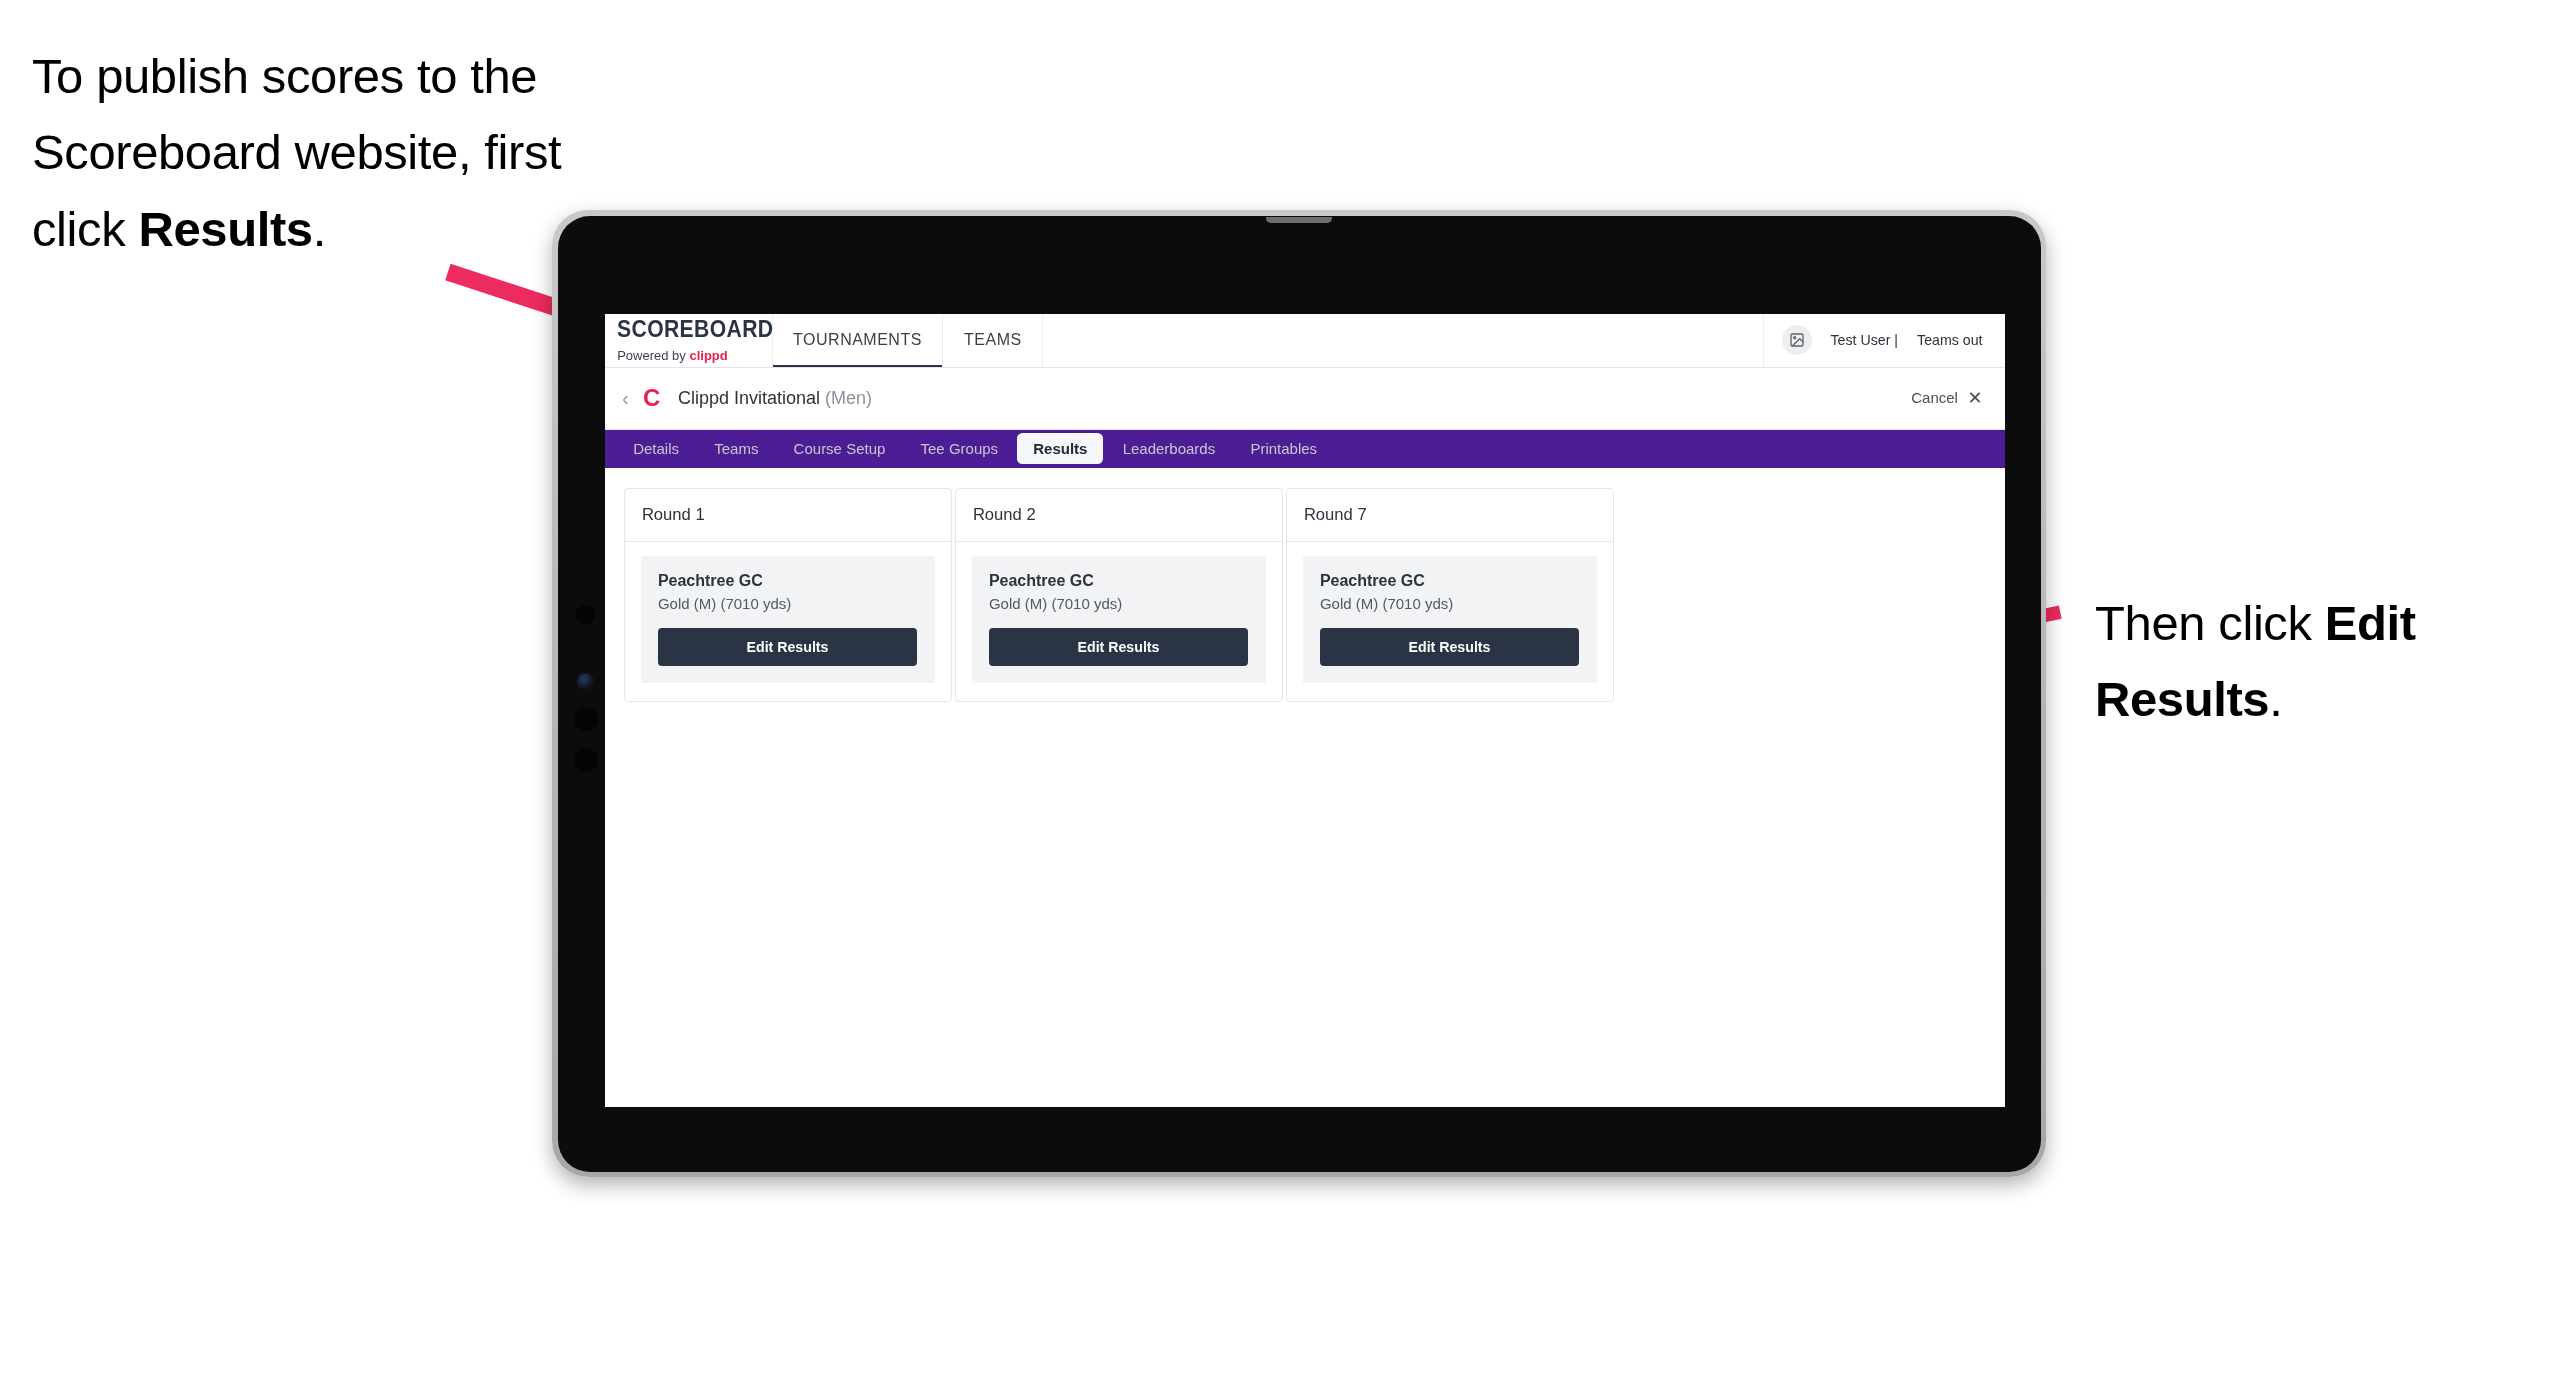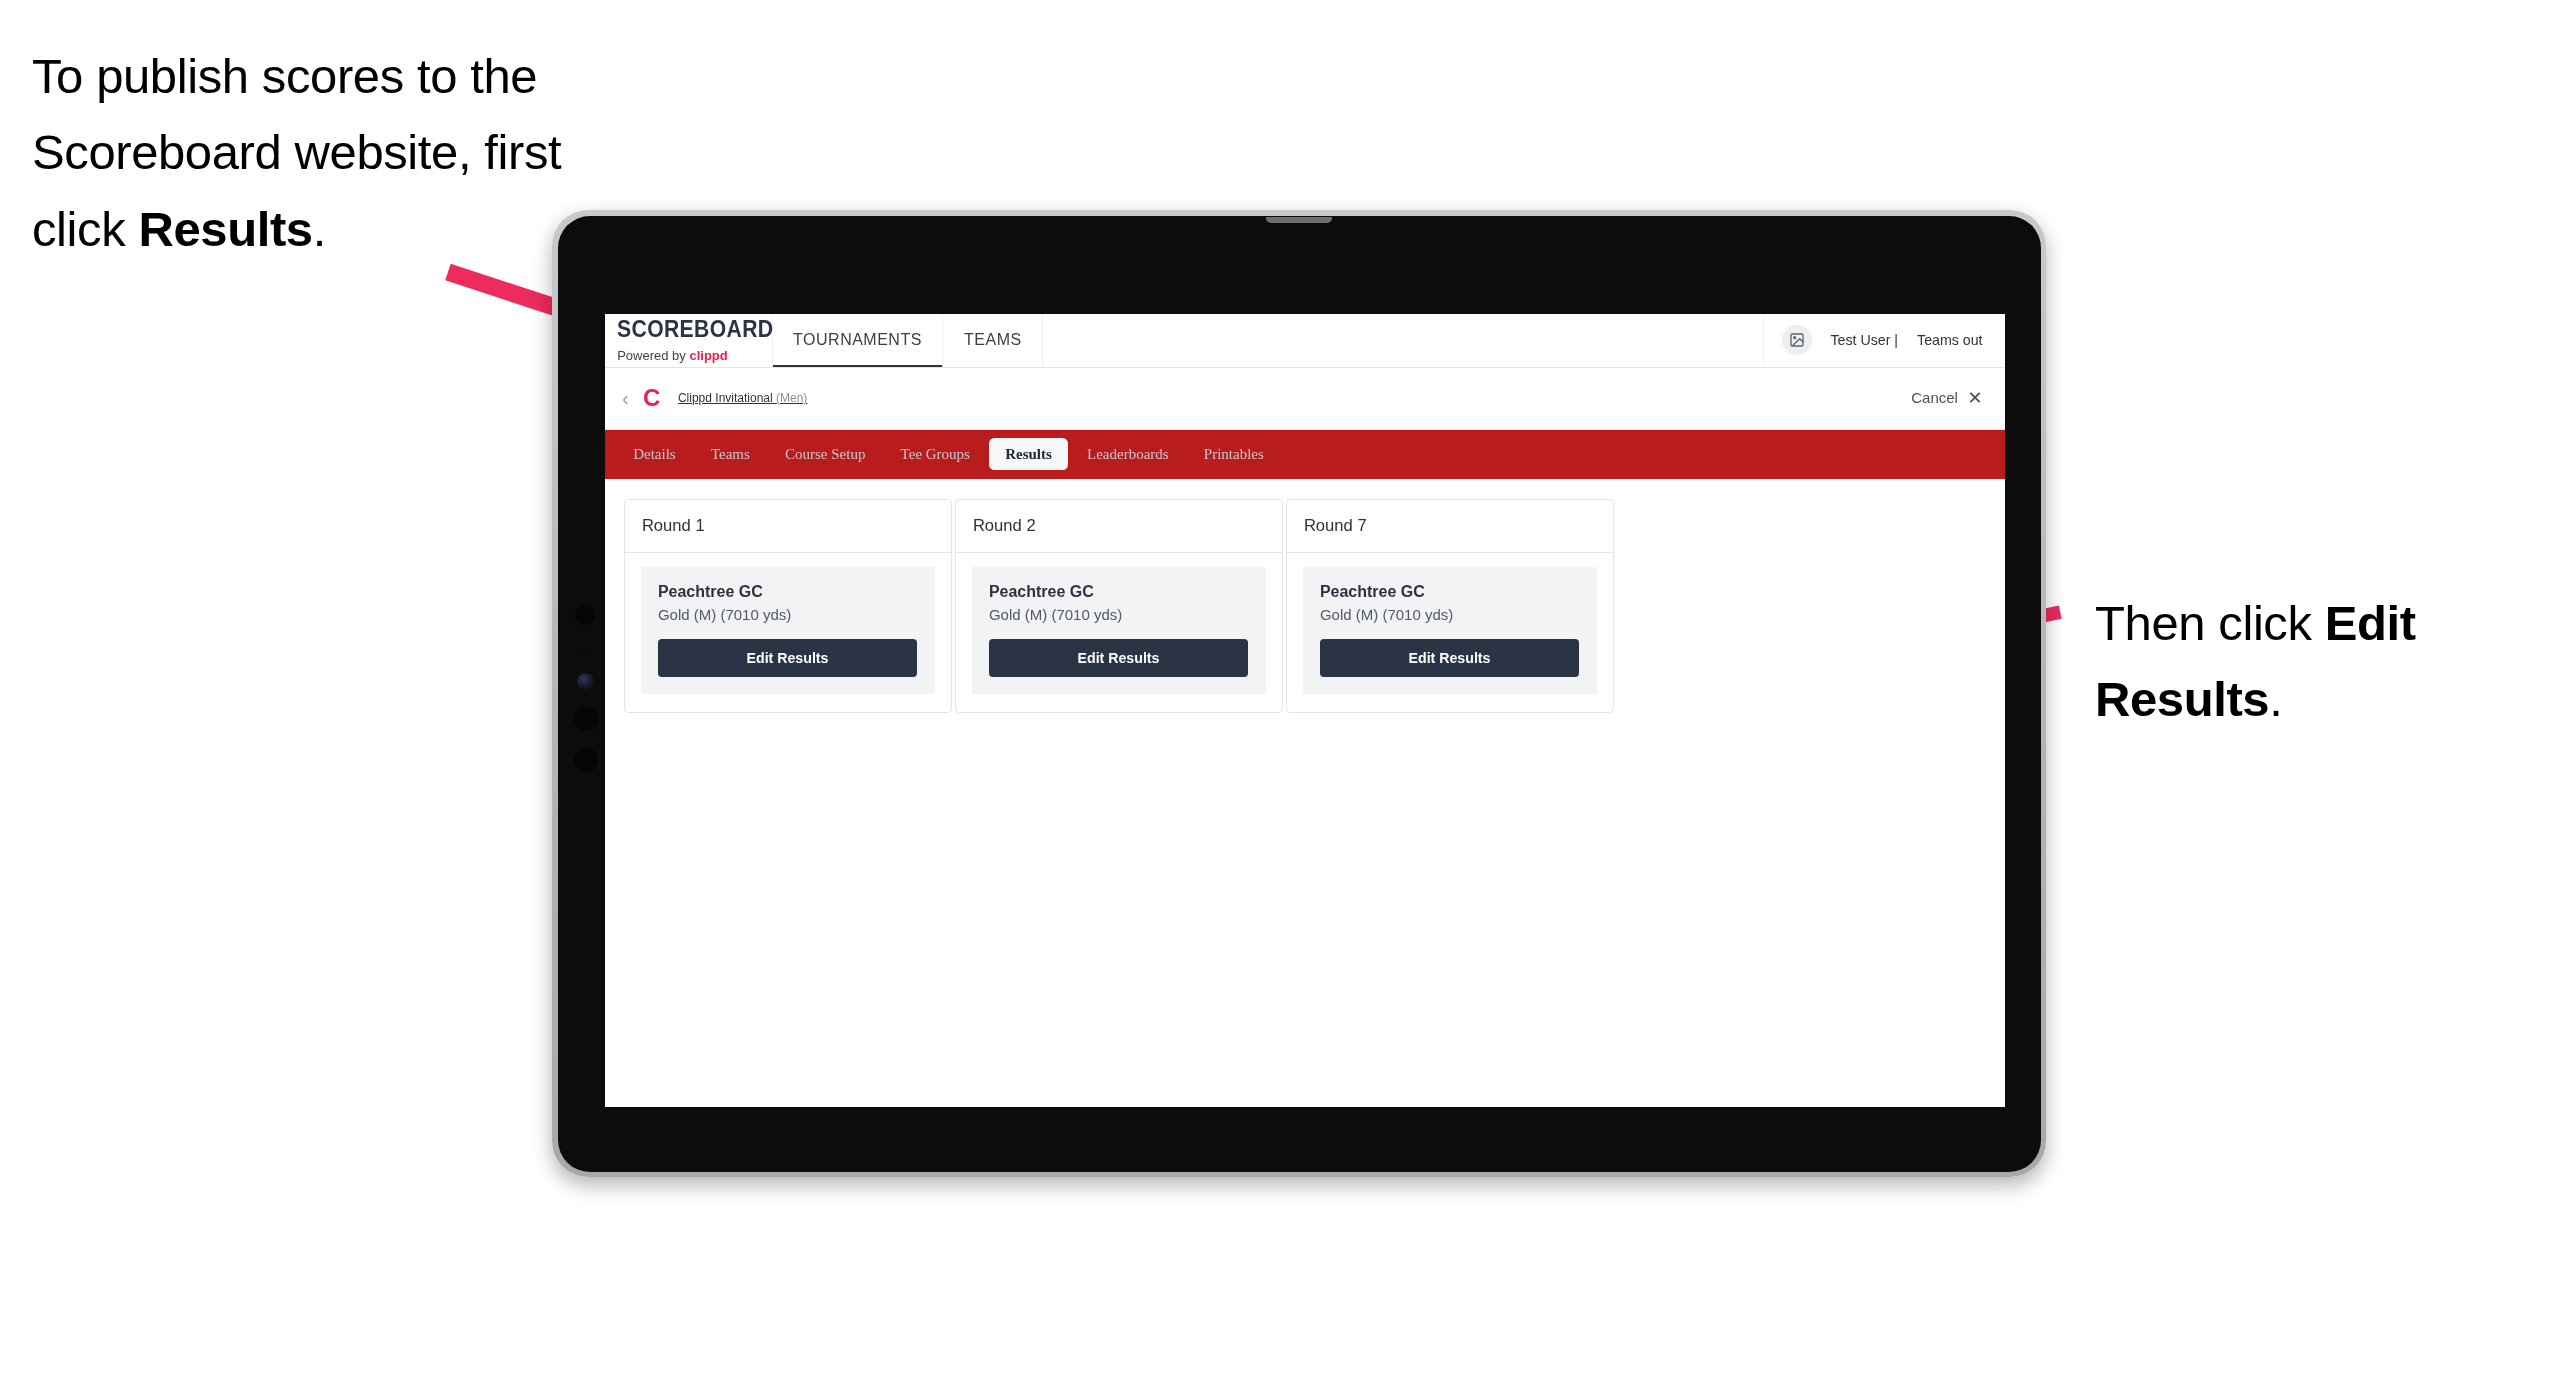--- a/index.html
+++ b/index.html
@@ -210,47 +210,45 @@
   }
   #event-logo {
     width: 27px; height: 27px;
     display: flex; align-items: center; justify-content: center;
     color: #e8214f;
     font-weight: 700;
     font-size: 24px;
     margin-right: 12.7px;
   }
   #event-title {
-    font-size: 12px;
+    font-size: 18px;
     color: #2d333d;
     white-space: nowrap;
-    text-decoration: underline;
   }
   #event-title .sub { color: #8c929d; }
   #title-spacer { flex: 1 1 auto; }
   #cancel-button {
     display: flex;
     align-items: flex-start;
     gap: 9.5px;
     font-size: 15px;
     color: #4a5059;
     cursor: pointer;
   }
   #cancel-x { font-size: 18px; line-height: 1; }
 
   
   #nav-strip {
-    height: 49px;
-    background: #b91c1c;
+    height: 38px;
+    background: #4c1d95;
     display: flex;
     align-items: center;
     padding: 0 12.7px;
     gap: 3.2px;
     flex: 0 0 auto;
-    font-family: Liberation Serif, serif;
   }
   .nav-tab {
     font-size: 15px;
     color: #c4c9d1;
     padding: 7.1px 16px;
     border-radius: 5.5px;
     cursor: pointer;
     white-space: nowrap;
   }
   .nav-tab.active {

